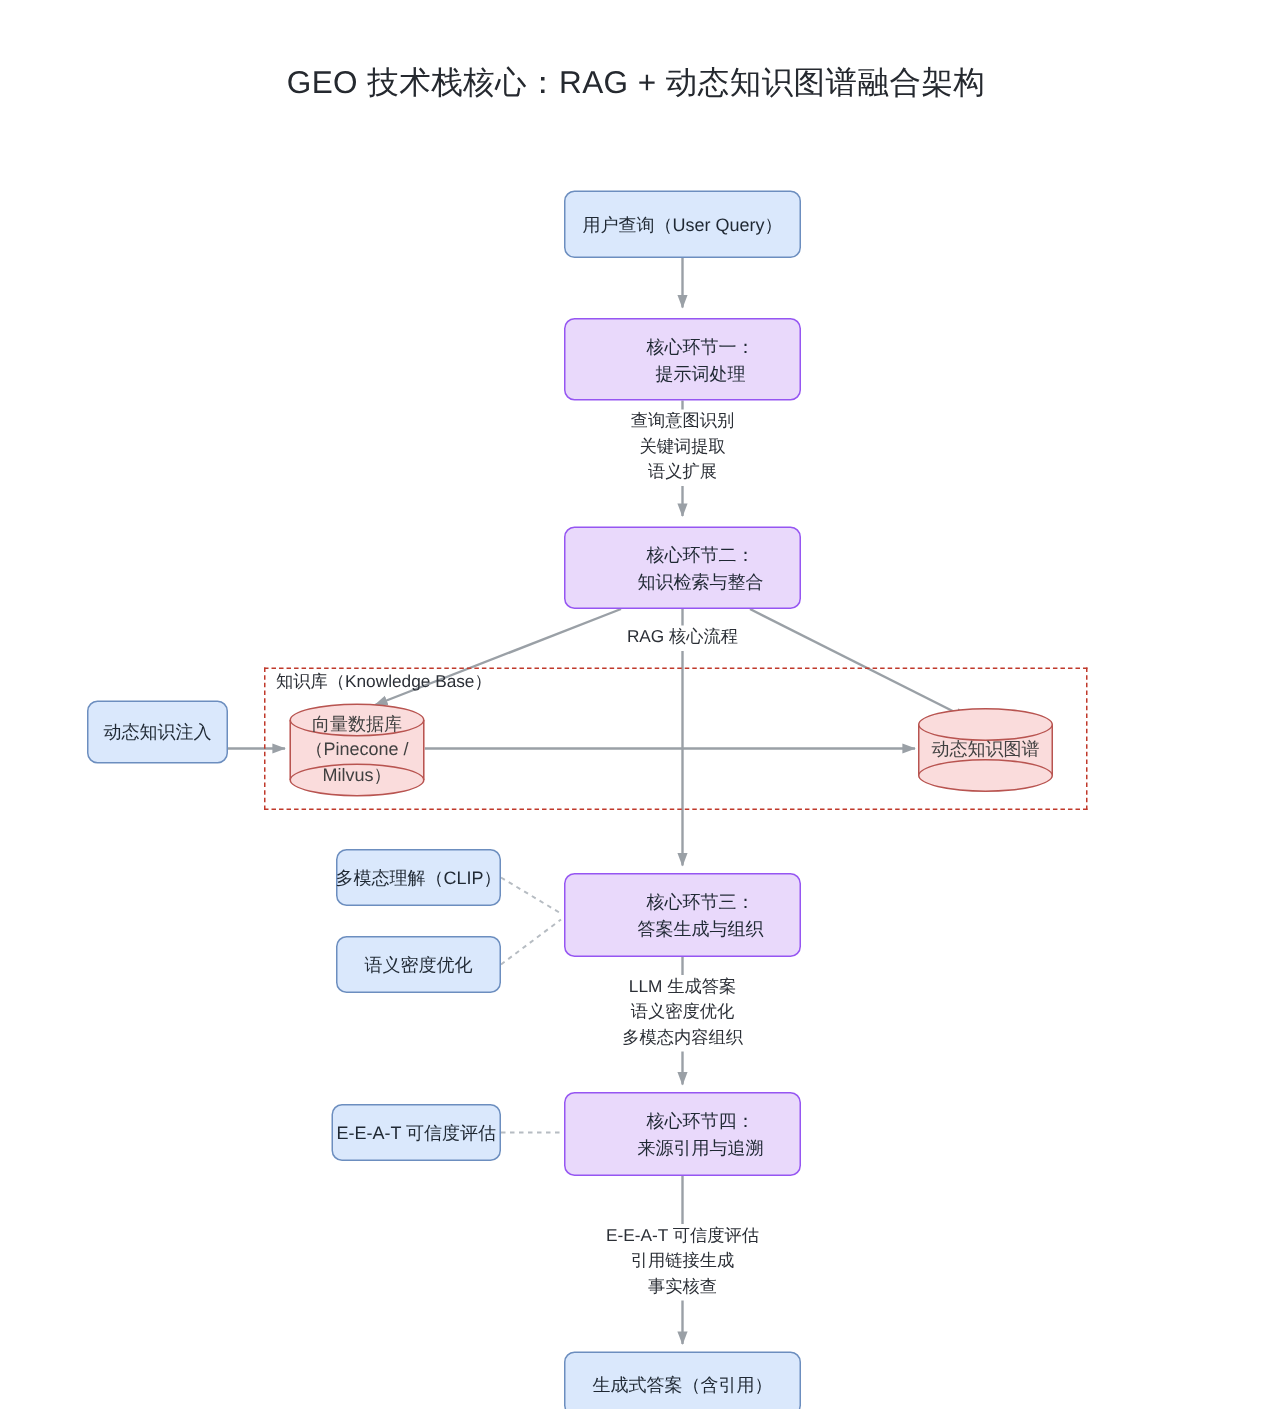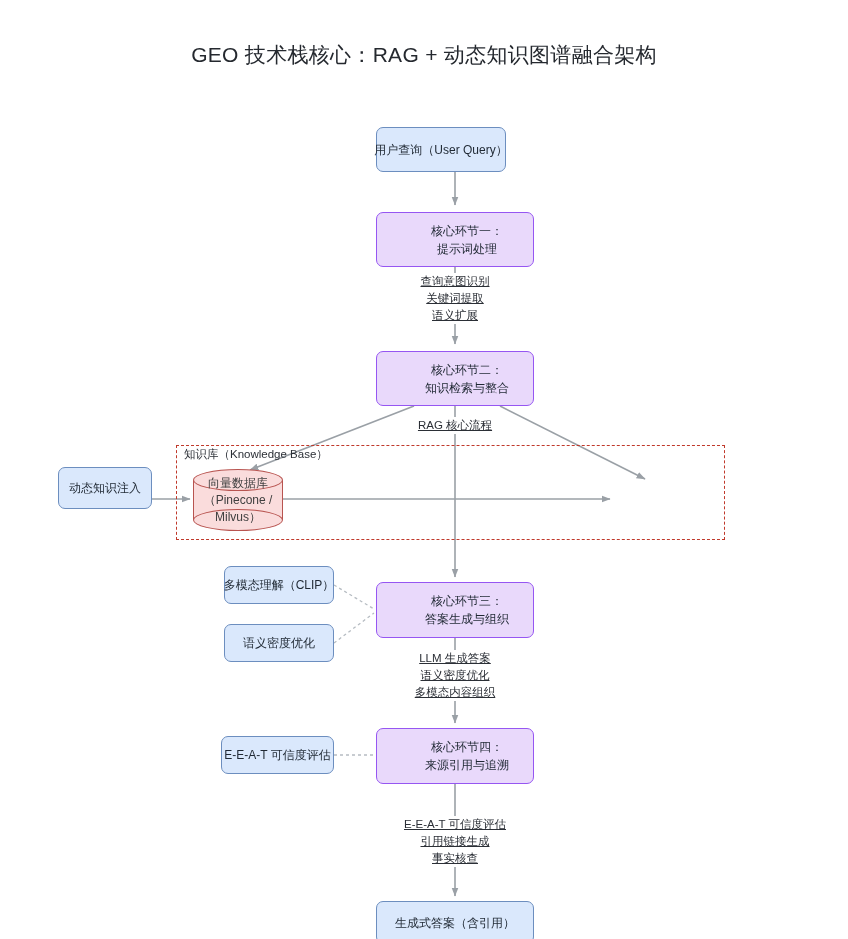--- a/index.html
+++ b/index.html
@@ -122,21 +122,21 @@
   .edge-label {
     position: absolute;
     font-size: 11.5px;
     line-height: 17px;
     color: #2b2f36;
     text-align: center;
     white-space: nowrap;
     z-index: 4;
     background: #ffffff;
   }
-  .edge-label .line { display: block; text-decoration: underline; }
+  .edge-label .line { display: block; }
 </style>
 </head>
 <body>
 
 <div id="canvas">
 
   <div class="diagram-title">GEO 技术栈核心：RAG + 动态知识图谱融合架构</div>
 
   <svg id="edges" viewBox="0 0 848 939">
     <defs>
@@ -158,21 +158,21 @@
     <g stroke="#b6bcc2" stroke-width="1.3" fill="none" stroke-dasharray="3,3">
       <path d="M334,564 L374,588"></path>
       <path d="M334,622 L374,592"></path>
       <path d="M334,734 L374,734"></path>
     </g>
   </svg>
 
   <div class="container-box" style="left:176px; top:424px; width:549px; height:95px;"></div>
   <div class="container-label" style="left:184px; top:426px;">知识库（Knowledge Base）</div>
 
-  <div class="node node-blue" style="left:376px; top:106px; width:130px; height:45px;">
+  <div class="node node-blue" style="left:376px; top:106px; width:158px; height:45px;">
     <span class="line">用户查询（User Query）</span>
   </div>
 
   <div class="node node-purple" style="left:376px; top:191px; width:158px; height:55px;">
     <span class="line">核心环节一：</span>
     <span class="line">提示词处理</span>
   </div>
 
   <div class="edge-label" style="left:405px; top:252px; width:100px;">
     <span class="line">查询意图识别</span>
@@ -197,20 +197,28 @@
     <div class="cyl-body"></div>
     <div class="cyl-bottom"></div>
     <div class="cyl-top"></div>
     <div class="cyl-label">
       <span class="line">向量数据库</span>
       <span class="line">（Pinecone /</span>
       <span class="line">Milvus）</span>
     </div>
   </div>
 
+  <div class="cyl" style="left:612px; top:451px; width:90px; height:56px;">
+    <div class="cyl-body"></div>
+    <div class="cyl-bottom"></div>
+    <div class="cyl-top"></div>
+    <div class="cyl-label">
+      <span class="line">动态知识图谱</span>
+    </div>
+  </div>
 
   <div class="node node-blue" style="left:224px; top:545px; width:110px; height:38px;">
     <span class="line">多模态理解（CLIP）</span>
   </div>
 
   <div class="node node-blue" style="left:224px; top:603px; width:110px; height:38px;">
     <span class="line">语义密度优化</span>
   </div>
 
   <div class="node node-purple" style="left:376px; top:561px; width:158px; height:56px;">

